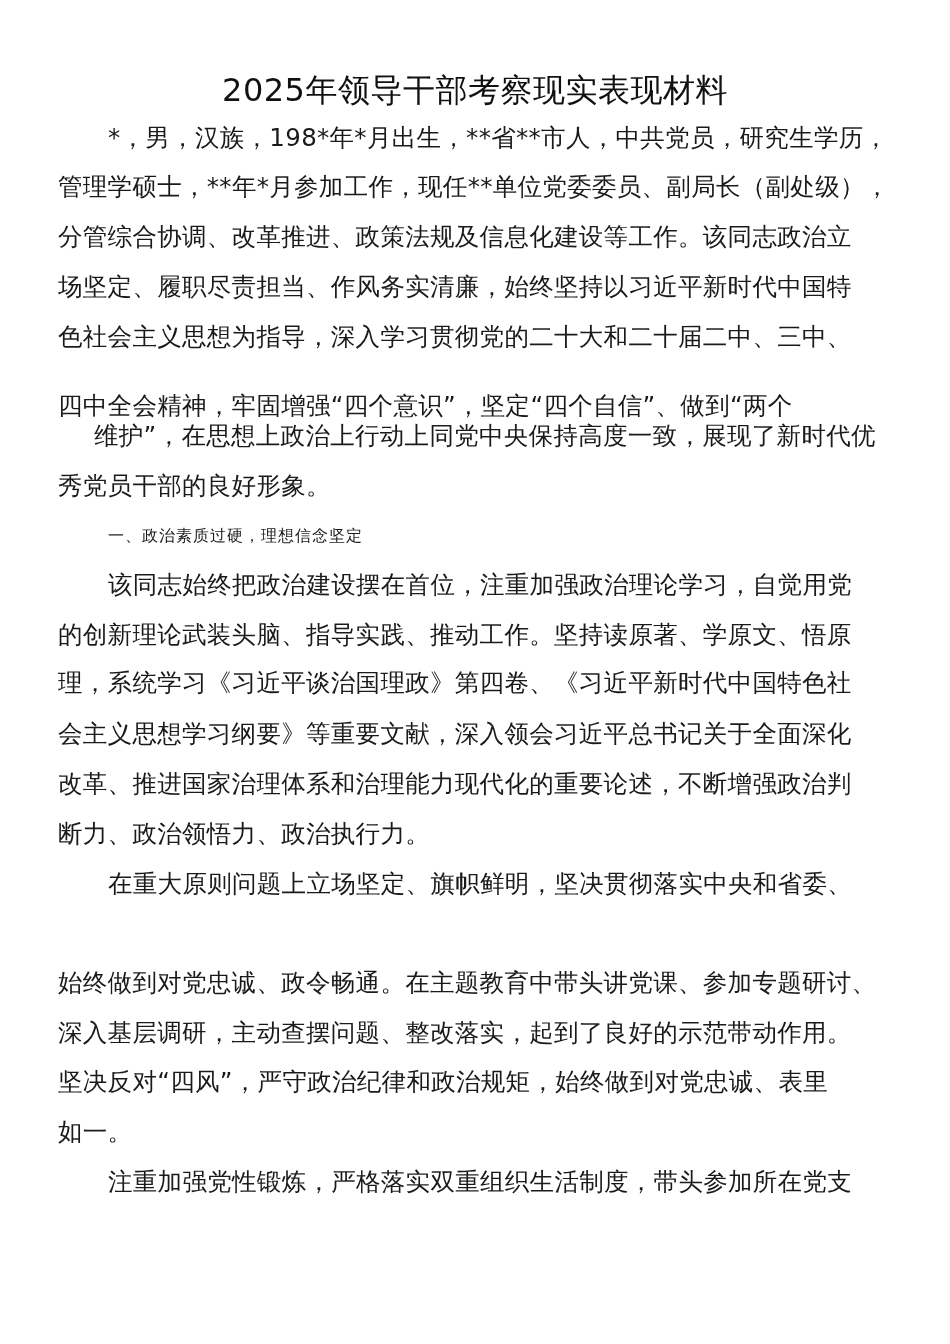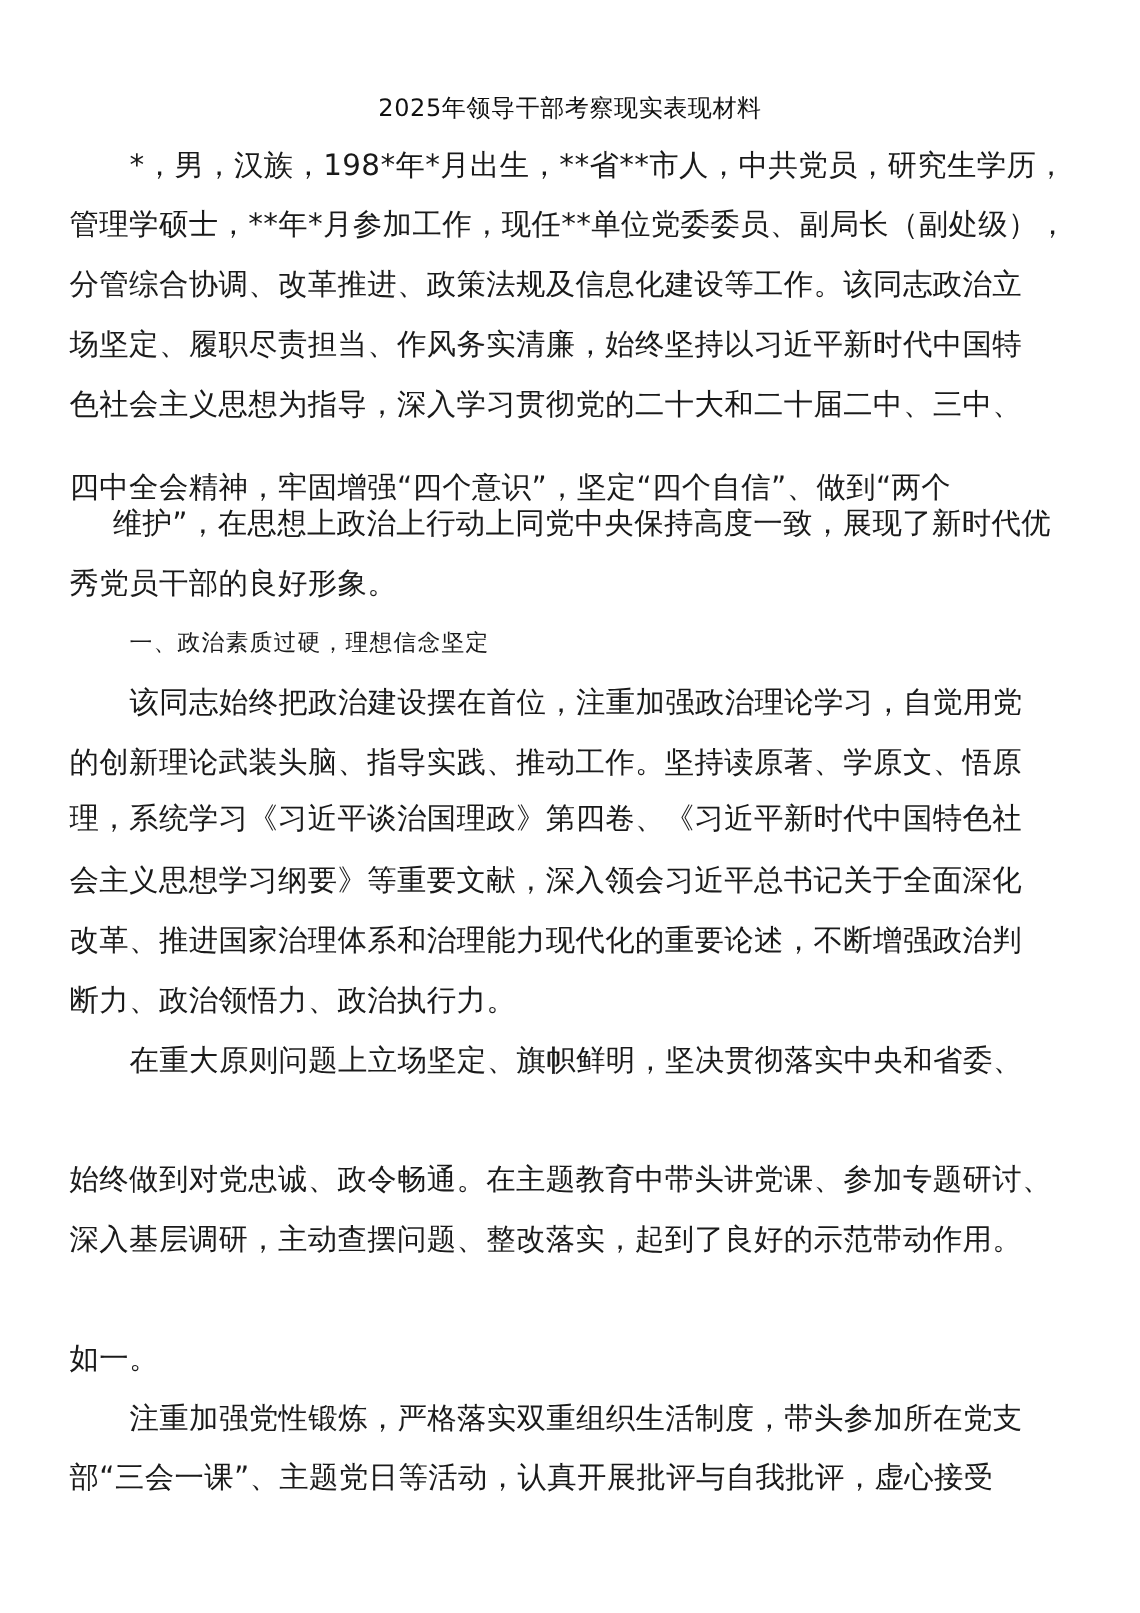--- a/index.html
+++ b/index.html
@@ -22,41 +22,41 @@
     width: 950px;
     height: 1344px;
     background: #ffffff;
   }
   .title {
     position: absolute;
     left: 0;
     top: 68px;
     width: 950px;
     text-align: center;
-    font-size: 20px;
+    font-size: 32px;
     line-height: 44px;
     letter-spacing: 0.5px;
     color: #111111;
     white-space: nowrap;
   }
   .line {
     position: absolute;
     left: 58px;
     width: 880px;
     font-size: 24.5px;
     line-height: 36px;
     white-space: nowrap;
     color: #1a1a1a;
     letter-spacing: 0.3px;
   }
   .line.indent { left: 108px; }
   .heading {
     position: absolute;
     left: 108px;
-    font-size: 19px;
+    font-size: 16px;
     line-height: 36px;
     white-space: nowrap;
     color: #1a1a1a;
     letter-spacing: 1px;
   }
 </style>
 </head>
 <body>
 
 <div class="page">
@@ -77,18 +77,18 @@
   <div class="line indent" style="top:567px;">该同志始终把政治建设摆在首位，注重加强政治理论学习，自觉用党</div>
   <div class="line" style="top:617px;">的创新理论武装头脑、指导实践、推动工作。坚持读原著、学原文、悟原</div>
   <div class="line" style="top:667px;font-family:Liberation Mono, monospace;">理，系统学习《习近平谈治国理政》第四卷、《习近平新时代中国特色社</div>
   <div class="line" style="top:716px;">会主义思想学习纲要》等重要文献，深入领会习近平总书记关于全面深化</div>
   <div class="line" style="top:766px;">改革、推进国家治理体系和治理能力现代化的重要论述，不断增强政治判</div>
   <div class="line" style="top:816px;">断力、政治领悟力、政治执行力。</div>
 
   <div class="line indent" style="top:866px;">在重大原则问题上立场坚定、旗帜鲜明，坚决贯彻落实中央和省委、</div>
   <div class="line" style="top:965px;">始终做到对党忠诚、政令畅通。在主题教育中带头讲党课、参加专题研讨、</div>
   <div class="line" style="top:1015px;">深入基层调研，主动查摆问题、整改落实，起到了良好的示范带动作用。</div>
+  <div class="line" style="top:1064px;">坚决反对“四风”，严守政治纪律和政治规矩，始终做到对党忠诚、表里</div>
   <div class="line" style="top:1114px;">如一。</div>
 
   <div class="line indent" style="top:1164px;">注重加强党性锻炼，严格落实双重组织生活制度，带头参加所在党支</div>
-  <div class="line" style="top:1213px;">部“三会一课”、主题党日等活动，认真开展批评与自我批评，虚心接受</div>
 
 </div>
 
 </body></html>

